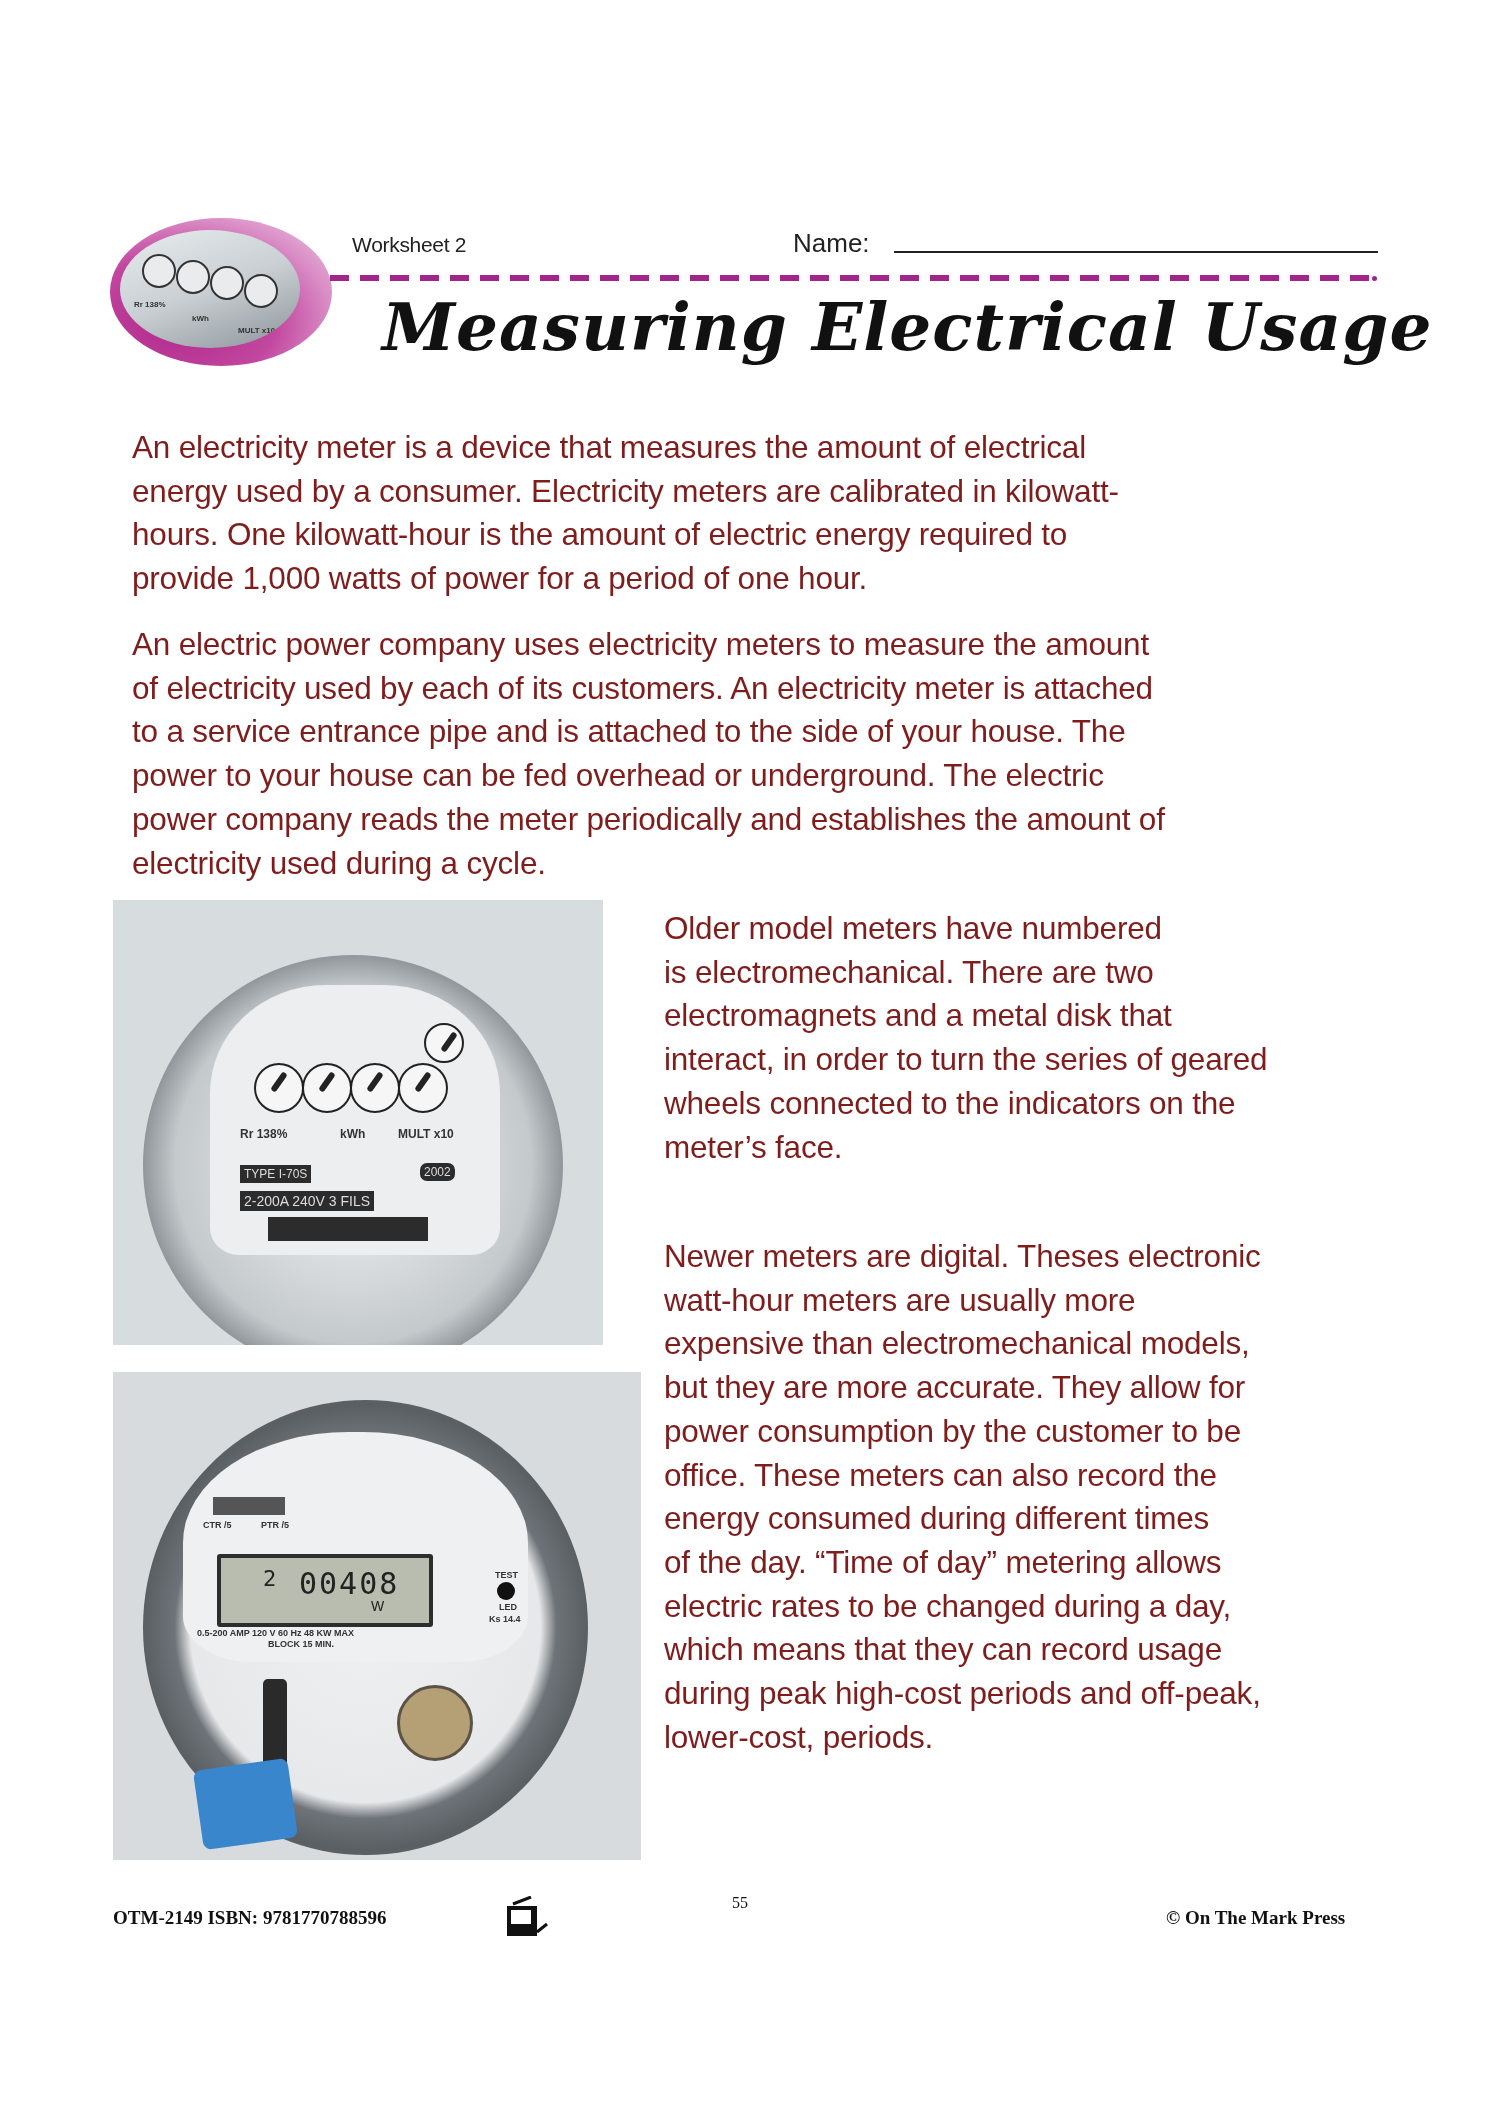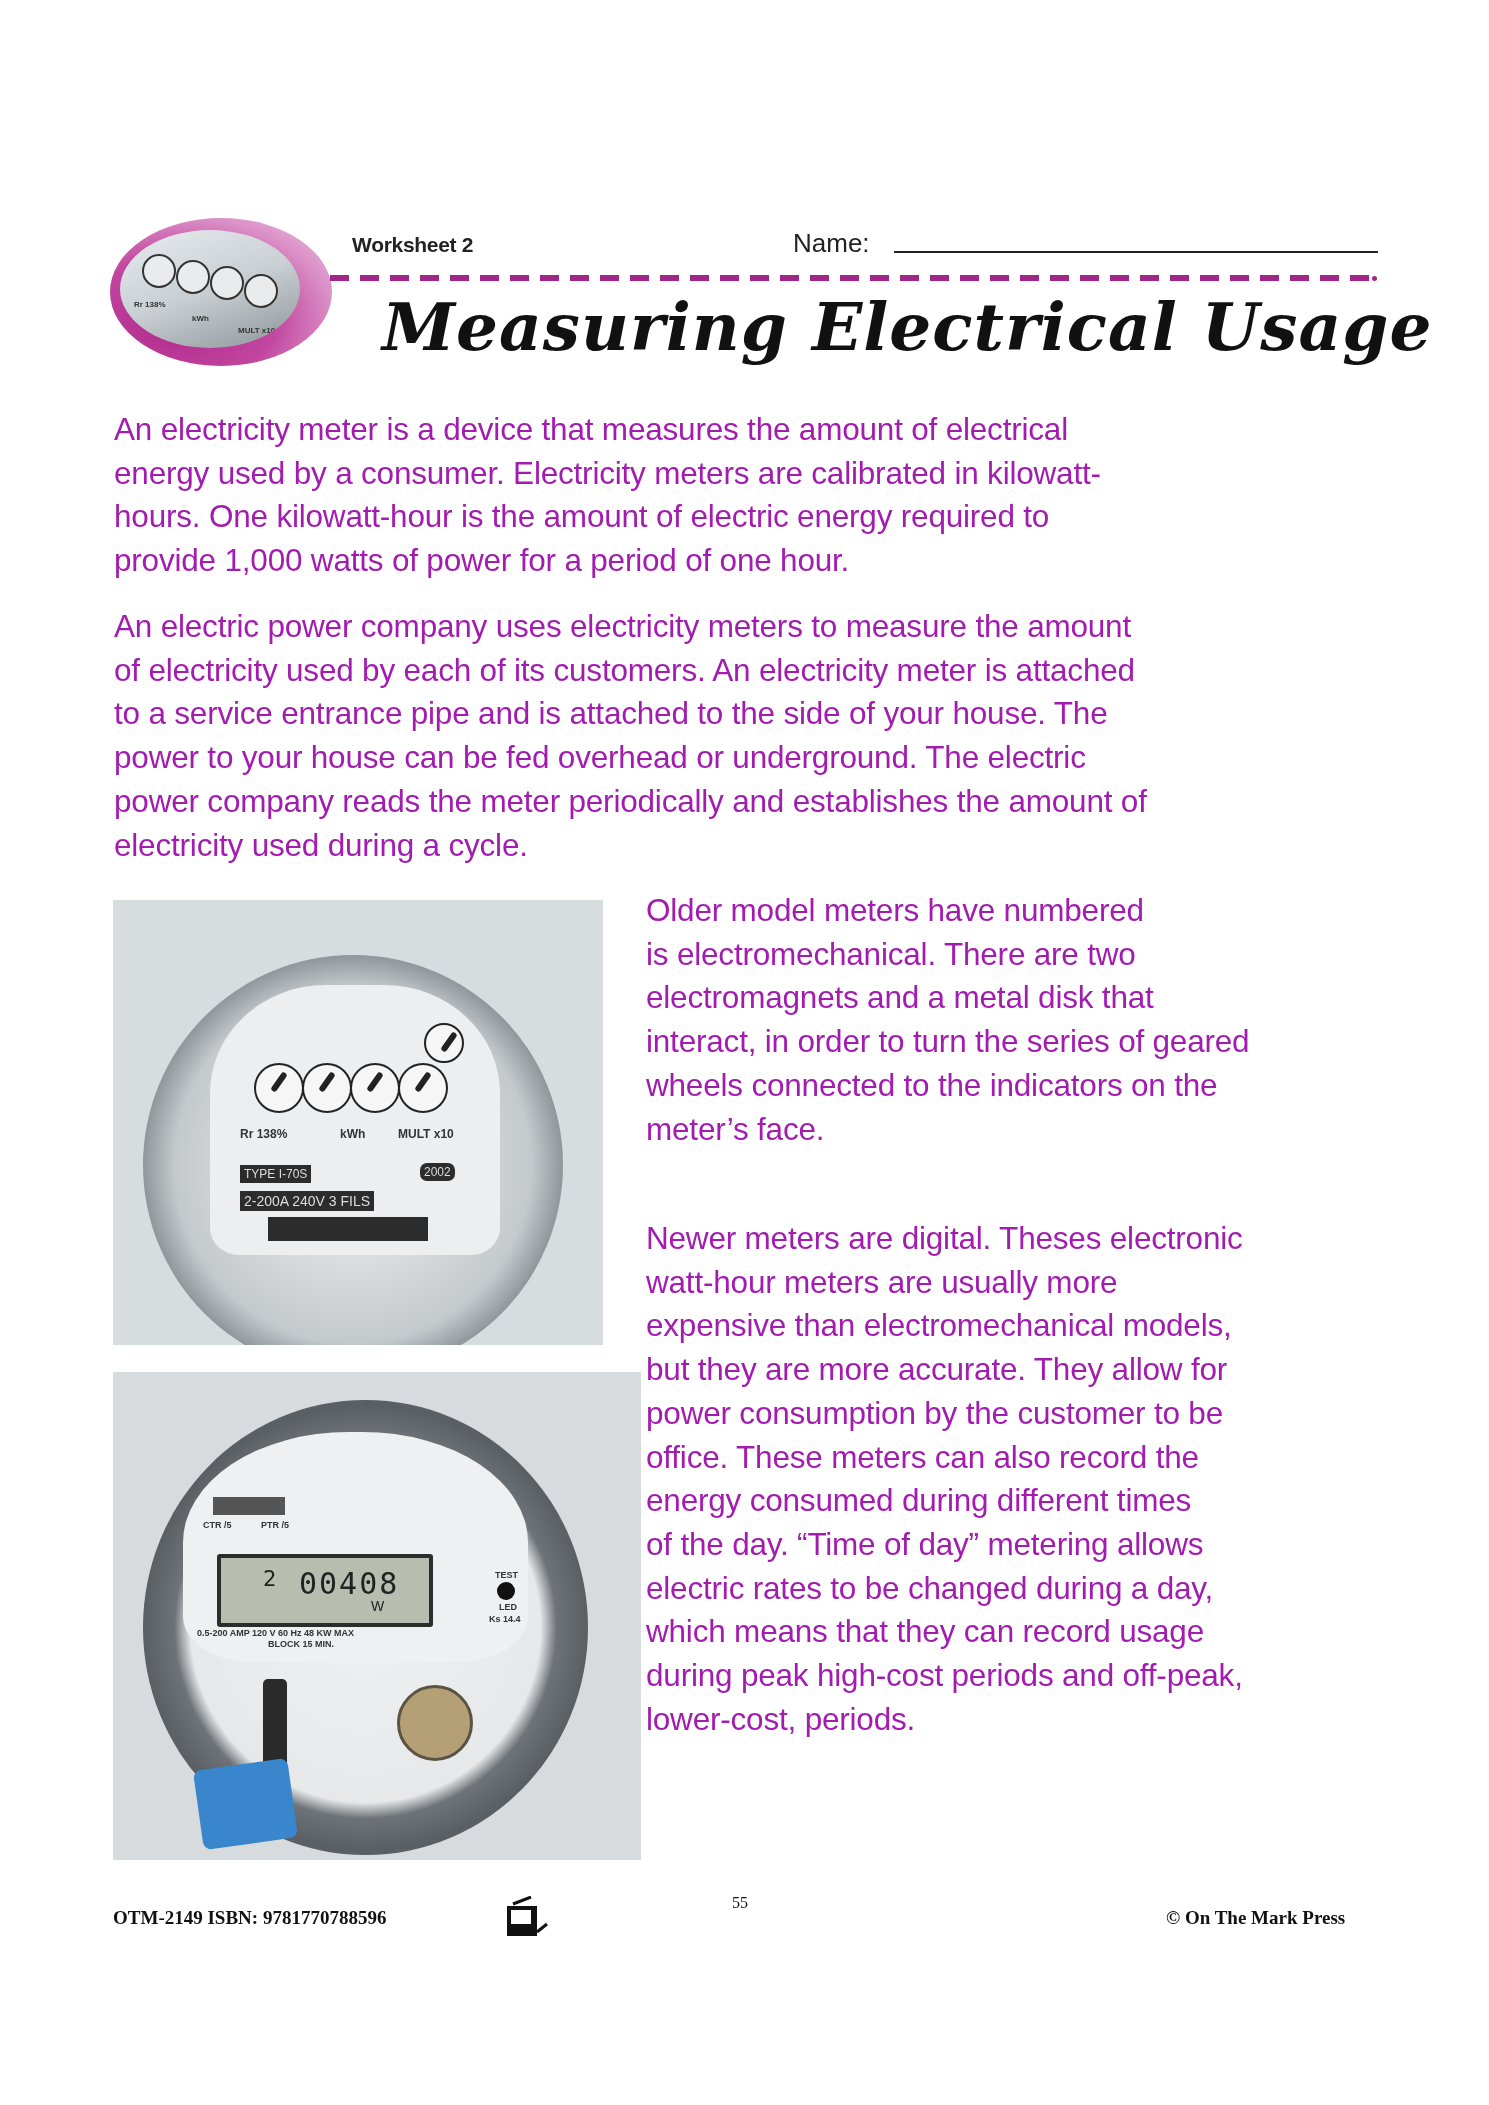--- a/index.html
+++ b/index.html
@@ -9,32 +9,32 @@
   
   .badge { position: absolute; left: 110px; top: 218px; width: 222px; height: 148px; }
   .badge-outer { position: absolute; inset: 0; border-radius: 50%;
     background: radial-gradient(ellipse at 30% 70%, #b0288c 0%, #c2479f 45%, #d98cc5 70%, #f0d1e8 100%); }
   .badge-inner { position: absolute; left: 10px; top: 12px; width: 180px; height: 118px; border-radius: 50%;
     background: linear-gradient(160deg, #e8ecef 0%, #c9cfd3 50%, #8d9499 100%); overflow: hidden; }
   .badge-inner .dial { position: absolute; width: 30px; height: 30px; border-radius: 50%;
     border: 2px solid #333; background: #e9ebec; }
   .badge-inner .lbl { position: absolute; font-size: 8px; color: #333; font-weight: bold; }
 
-  .worksheet-label { position: absolute; left: 352px; top: 233px; font-size: 21px; font-weight: bold; color: #222; letter-spacing: -0.3px; }
+  .worksheet-label { position: absolute; left: 352px; top: 233px; font-size: 21px; font-weight: normal; color: #222; letter-spacing: -0.3px; }
   .name-label { position: absolute; left: 793px; top: 228px; font-size: 26px; color: #222; }
   .name-line { position: absolute; left: 894px; top: 251px; width: 484px; height: 2px; background: #222; }
   .dash-rule { position: absolute; left: 330px; top: 275px; width: 1048px; height: 6px;
     background: repeating-linear-gradient(90deg, #a0268a 0 19px, transparent 19px 30px); }
   .dash-end { position: absolute; left: 1372px; top: 276px; width: 5px; height: 5px; border-radius: 50%; background: #a0268a; }
 
   .title { position: absolute; left: 382px; top: 288px; font-family: "DejaVu Serif", serif;
     font-size: 66px; font-weight: bold; font-style: italic; color: #111; letter-spacing: 1px; }
 
   
-  .para { position: absolute; font-size: 31.5px; line-height: 43.7px; color: #a21caf; margin: 0; letter-spacing: -0.2px; }
+  .para { position: absolute; font-size: 31.5px; line-height: 43.7px; color: #7f1d1d; margin: 18px; letter-spacing: -0.2px; }
   .p1 { left: 114px; top: 408px; width: 1280px; }
   .p2 { left: 114px; top: 605px; width: 1290px; }
   .p3 { left: 646px; top: 889px; width: 740px; }
   .p4 { left: 646px; top: 1217px; width: 750px; }
   .para span { display: block; white-space: nowrap; }
 
   
   .photo { position: absolute; overflow: hidden; }
   .photo1 { left: 113px; top: 900px; width: 490px; height: 445px; background: #d7dcdf; }
   .photo2 { left: 113px; top: 1372px; width: 528px; height: 488px; background: #d8dbde; }

